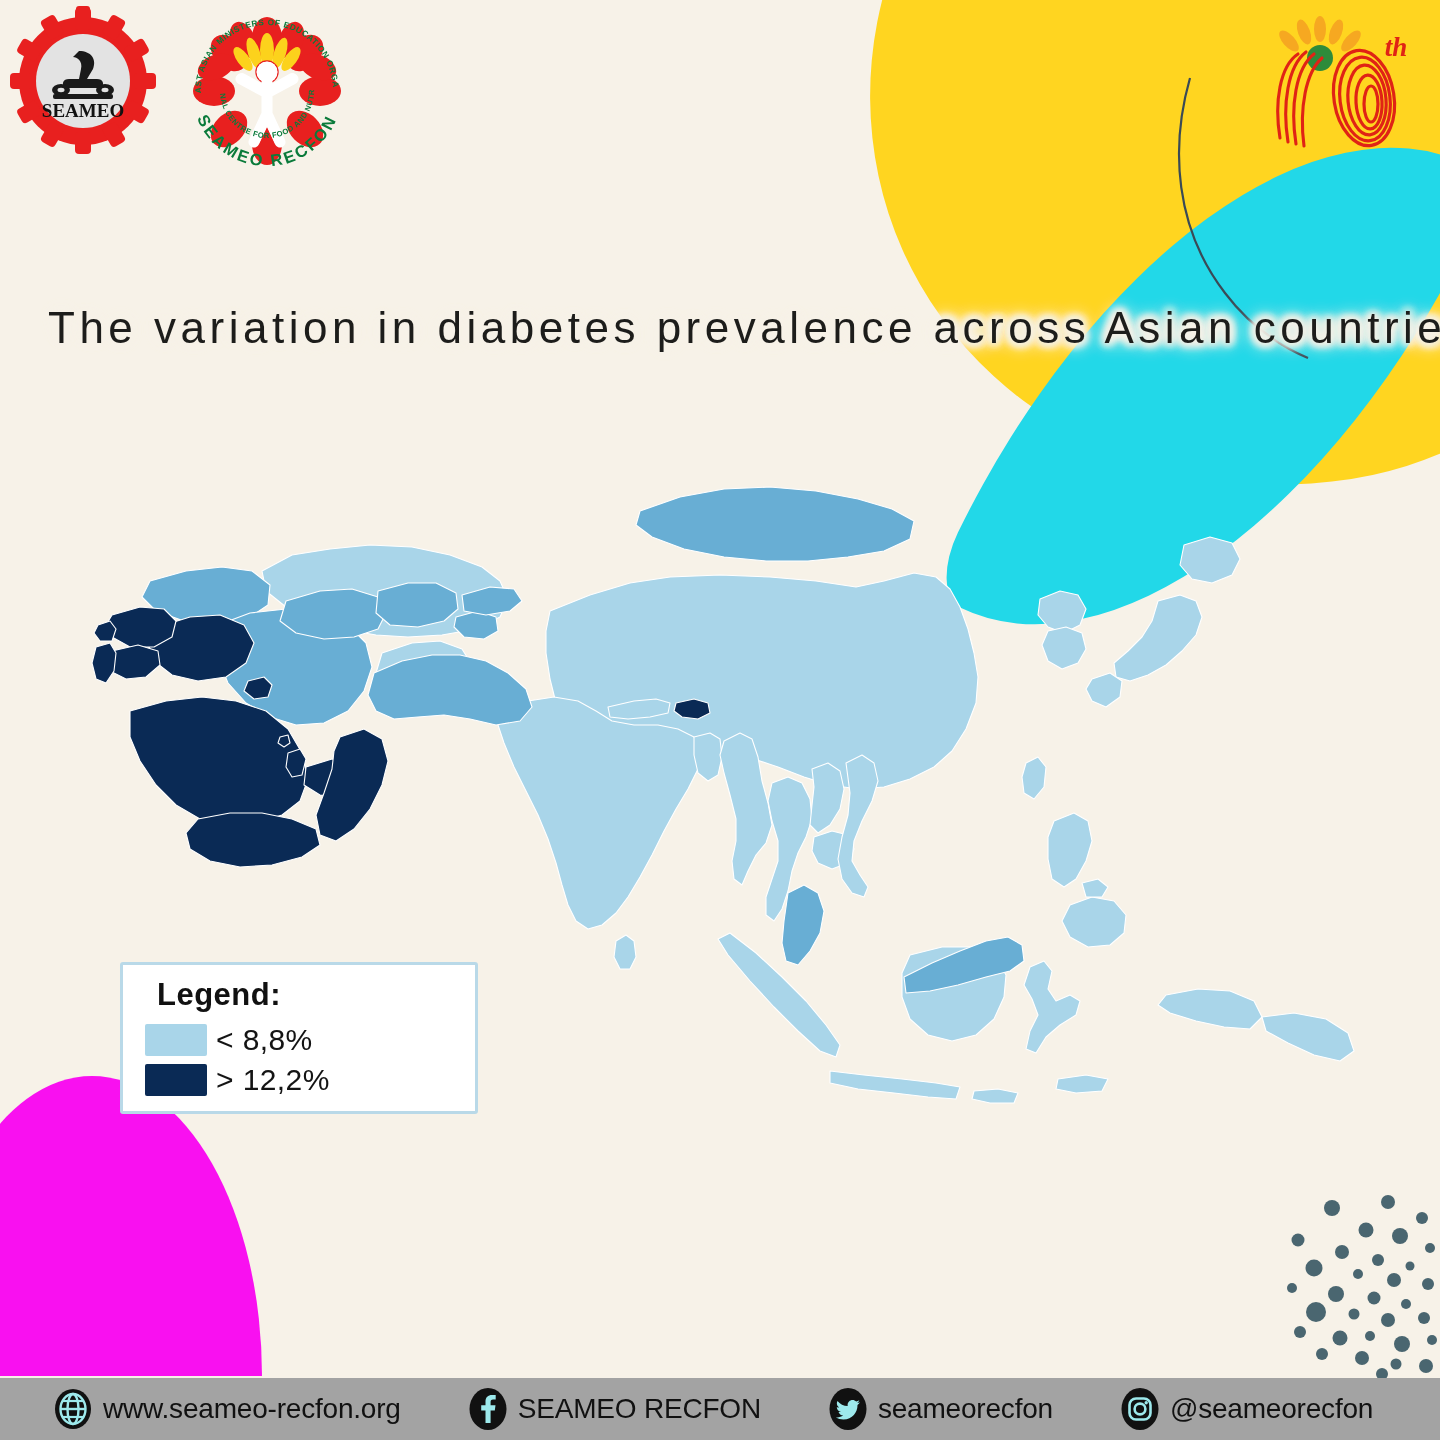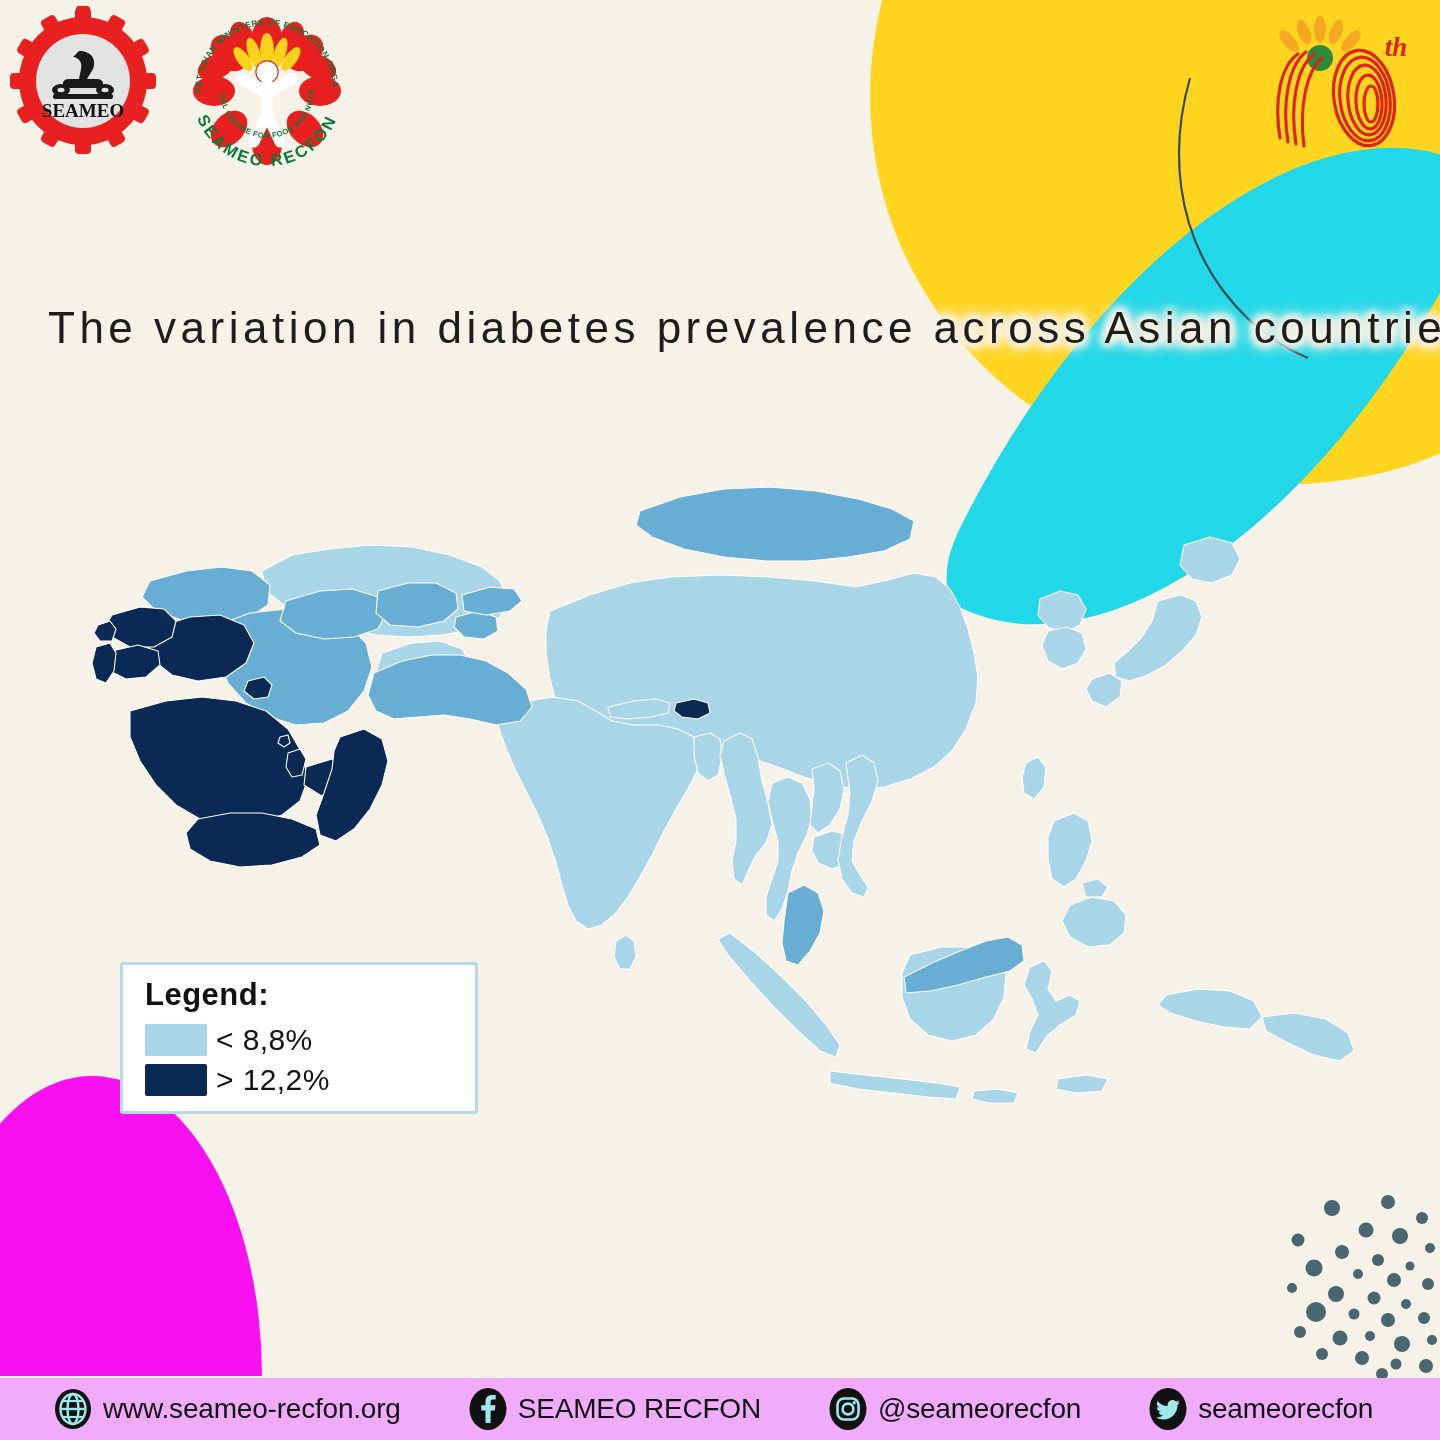--- a/index.html
+++ b/index.html
@@ -130,21 +130,21 @@
     z-index: 9;
     padding: 10px 0 14px 0;
     box-sizing: border-box;
   }
   .legend-title {
     font-family: "Liberation Sans", sans-serif;
     font-size: 31px;
     font-weight: 700;
     color: #111;
     letter-spacing: 0.5px;
-    padding: 2px 0 4px 22px;
+    padding: 2px 0 4px 34px;
   }
   .legend-row {
     display: flex;
     align-items: center;
     padding: 0 0 0 22px;
     margin-top: 6px;
   }
   .legend-sw {
     width: 62px;
     height: 32px;
@@ -162,21 +162,21 @@
     text-align: right;
   }
 
   
   .footer {
     position: absolute;
     left: 0;
     bottom: 0;
     width: 1440px;
     height: 62px;
-    background: #f0abfc;
+    background: #a3a3a3;
     z-index: 20;
     display: flex;
     align-items: center;
   }
   .footer-item {
     display: flex;
     align-items: center;
     height: 62px;
   }
   .footer-icon { flex: 0 0 auto; display: block; }
@@ -508,38 +508,38 @@
         <ellipse cx="21" cy="22" rx="18.5" ry="21" fill="#111"></ellipse>
         <path d="M23.6 36 V23.4 h4.2 l0.7 -5.1 h-4.9 v-3.2 c0 -1.5 0.4 -2.5 2.5 -2.5 h2.6 V8.1
                  c-0.45 -0.06 -2 -0.2 -3.8 -0.2 -3.8 0 -6.4 2.3 -6.4 6.6 v3.8 h-4.3 v5.1 h4.3 V36 Z" fill="#9de9ec"></path>
       </svg>
       <div class="footer-text">SEAMEO RECFON</div>
     </div>
 
     <div class="footer-item" style="margin-left:66px;">
       <svg class="footer-icon" width="42" height="44" viewBox="0 0 42 44">
         <ellipse cx="21" cy="22" rx="18.5" ry="21" fill="#111"></ellipse>
-        <rect x="10.5" y="11.5" width="21" height="21" rx="6.5" fill="none" stroke="#9de9ec" stroke-width="2.6"></rect>
-        <circle cx="21" cy="22" r="5.4" fill="none" stroke="#9de9ec" stroke-width="2.6"></circle>
-        <circle cx="27.2" cy="15.8" r="1.7" fill="#9de9ec"></circle>
-      </svg>
-      <div class="footer-text">@seameorecfon</div>
-    </div>
-
-    <div class="footer-item" style="margin-left:66px;">
-      <svg class="footer-icon" width="42" height="44" viewBox="0 0 42 44">
-        <ellipse cx="21" cy="22" rx="18.5" ry="21" fill="#111"></ellipse>
         <path d="M33 15.3 c-0.9 0.4 -1.85 0.67 -2.85 0.79 1.03 -0.62 1.8 -1.6 2.18 -2.76
                  -0.96 0.57 -2.02 0.98 -3.15 1.2 -0.9 -0.96 -2.2 -1.56 -3.62 -1.56
                  -2.74 0 -4.96 2.22 -4.96 4.96 0 0.39 0.04 0.77 0.13 1.13
                  -4.12 -0.2 -7.78 -2.18 -10.22 -5.18 -0.43 0.73 -0.67 1.58 -0.67 2.49
                  0 1.72 0.88 3.24 2.2 4.13 -0.81 -0.03 -1.58 -0.25 -2.25 -0.62 v0.06
                  c0 2.4 1.71 4.41 3.98 4.86 -0.42 0.12 -0.86 0.17 -1.31 0.17
                  -0.32 0 -0.63 -0.03 -0.93 -0.09 0.63 1.97 2.46 3.4 4.63 3.44
                  -1.7 1.33 -3.83 2.12 -6.15 2.12 -0.4 0 -0.79 -0.02 -1.18 -0.07
                  2.19 1.4 4.79 2.22 7.58 2.22 9.1 0 14.07 -7.53 14.07 -14.06
                  l-0.02 -0.64 C31.48 17.18 32.32 16.3 33 15.3 Z" fill="#9de9ec"></path>
       </svg>
       <div class="footer-text">seameorecfon</div>
     </div>
+
+    <div class="footer-item" style="margin-left:66px;">
+      <svg class="footer-icon" width="42" height="44" viewBox="0 0 42 44">
+        <ellipse cx="21" cy="22" rx="18.5" ry="21" fill="#111"></ellipse>
+        <rect x="10.5" y="11.5" width="21" height="21" rx="6.5" fill="none" stroke="#9de9ec" stroke-width="2.6"></rect>
+        <circle cx="21" cy="22" r="5.4" fill="none" stroke="#9de9ec" stroke-width="2.6"></circle>
+        <circle cx="27.2" cy="15.8" r="1.7" fill="#9de9ec"></circle>
+      </svg>
+      <div class="footer-text">@seameorecfon</div>
+    </div>
   </div>
 
 </div>
 
 </body></html>

